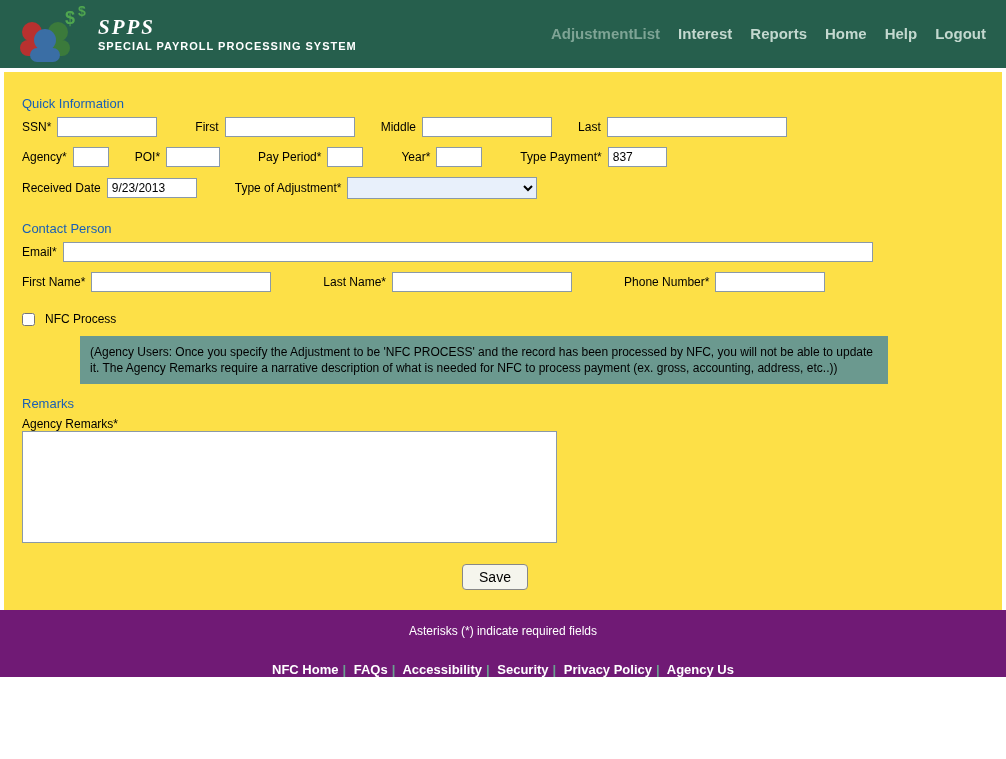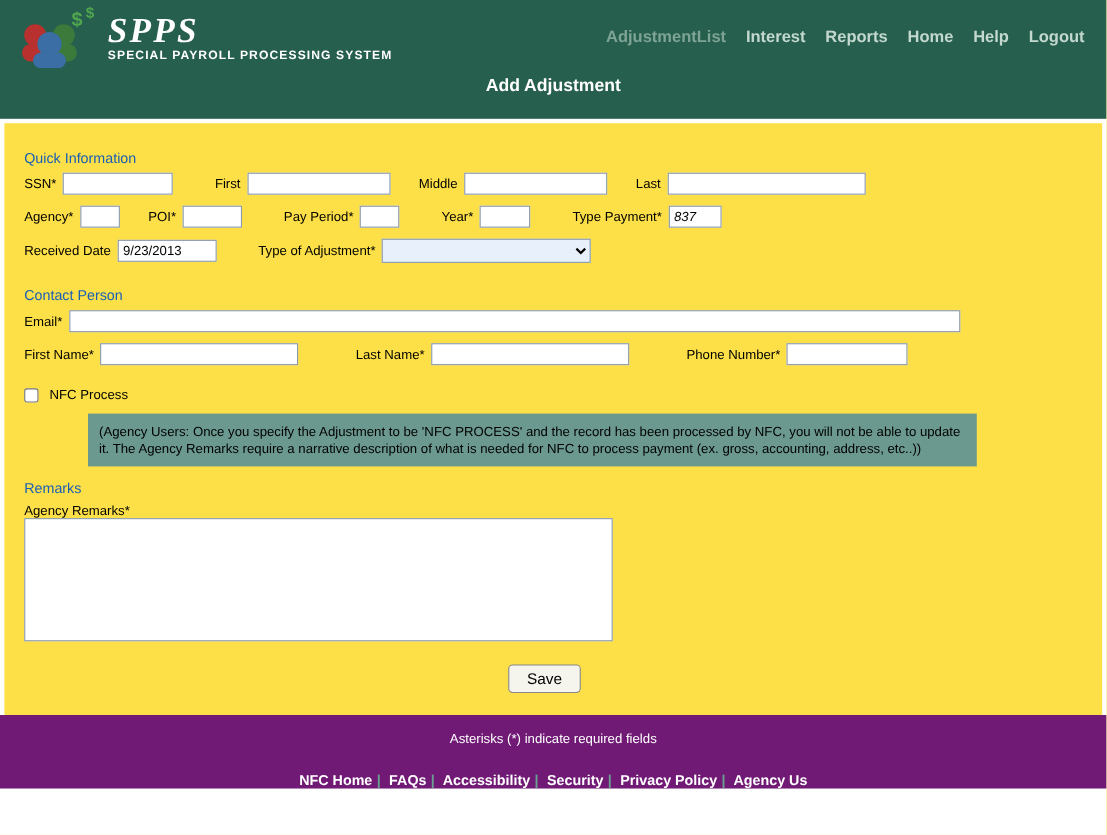--- a/index.html
+++ b/index.html
@@ -2,21 +2,21 @@
 <html><head>
   <meta charset="utf-8">
   <style>
     * { box-sizing: border-box; margin: 0; padding: 0; }
     body { font-family: Verdana, Arial, sans-serif; font-size: 12px; background: #ffffff; }
     .page { width: 1006px; }
     .header { background: #265F4D; color: #fff; padding: 6px 10px 6px 10px; }
     .header-top { display: flex; align-items: center; }
     .logo-area { display: flex; align-items: center; gap: 8px; flex: 0 0 auto; }
     .logo-text { display: flex; flex-direction: column; }
-    .logo-main { font-family: Georgia, 'Times New Roman', serif; font-style: italic; font-weight: bold; font-size: 32px; letter-spacing: 2px; color: #fff; line-height: 1; }
+    .logo-main { font-family: Georgia, 'Times New Roman', serif; font-style: italic; font-weight: bold; font-size: 21px; letter-spacing: 2px; color: #fff; line-height: 1; }
     .logo-sub { font-size: 11px; letter-spacing: 1px; color: #fff; font-weight: bold; margin-top: 2px; }
     .nav { margin-left: auto; display: flex; align-items: center; gap: 18px; padding-right: 10px; }
     .nav a { color: #c3d8cf; font-weight: bold; font-size: 15px; text-decoration: none; text-align: center; line-height: 1.2; }
     .nav a.dim { color: #7ea495; }
     .nav a.multi { display: flex; flex-direction: row; }
     .status-line { padding: 8px 0 2px 0; font-size: 12px; color: #fff; }
     .page-title { text-align: center; color: #fff; font-size: 16px; font-weight: bold; padding: 8px 0 14px 0; }
     .content { background: #fde047; padding: 24px 34px 20px 18px; margin: 4px 4px 0 4px; }
     .section-title { color: #1a5fb4; font-size: 13px; margin-bottom: 6px; }
     .section-title.link { color: #1a5fb4; }
@@ -67,21 +67,20 @@
           <span>Adjustment</span>
           <span>List</span>
         </a>
         <a href="#">Interest</a>
         <a href="#">Reports</a>
         <a href="#">Home</a>
         <a href="#">Help</a>
         <a href="#">Logout</a>
       </div>
     </div>
-    <div class="page-title">Add Adjustment</div>
   </div>
 
   <div class="content">
 
     <div class="section-title link">Quick Information</div>
 
     <div class="row">
       <label>SSN*</label>
       <input type="text" style="width: 100px;" value="">
       <span class="gap-md"></span>
@@ -102,21 +101,21 @@
       <label>POI*</label>
       <input type="text" style="width: 54px;" value="">
       <span class="gap-md"></span>
       <label>Pay Period*</label>
       <input type="text" style="width: 36px;" value="">
       <span class="gap-md"></span>
       <label>Year*</label>
       <input type="text" style="width: 46px;" value="">
       <span class="gap-md"></span>
       <label>Type Payment*</label>
-      <input type="text" style="width: 48px; font-style: italic;" value="837">
+      <input type="text" style="width: 59px;" value="837">
     </div>
 
     <div class="row">
       <label>Received Date</label>
       <input type="text" style="width: 90px;" value="9/23/2013">
       <span class="gap-md"></span>
       <label>Type of Adjustment*</label>
       <select style="width:190px">
         <option></option>
       </select>

